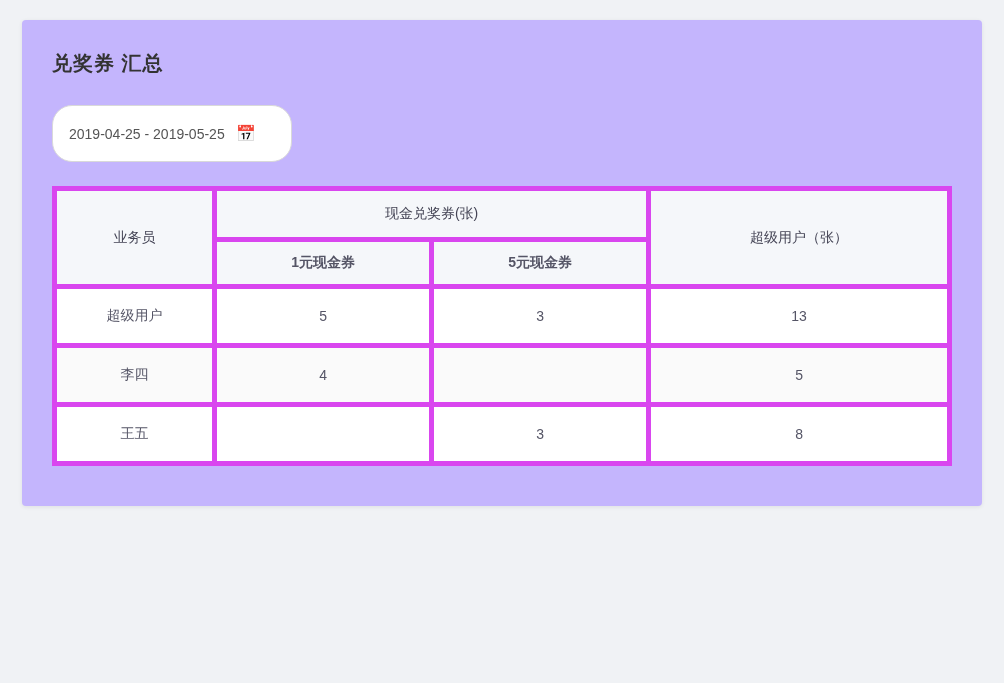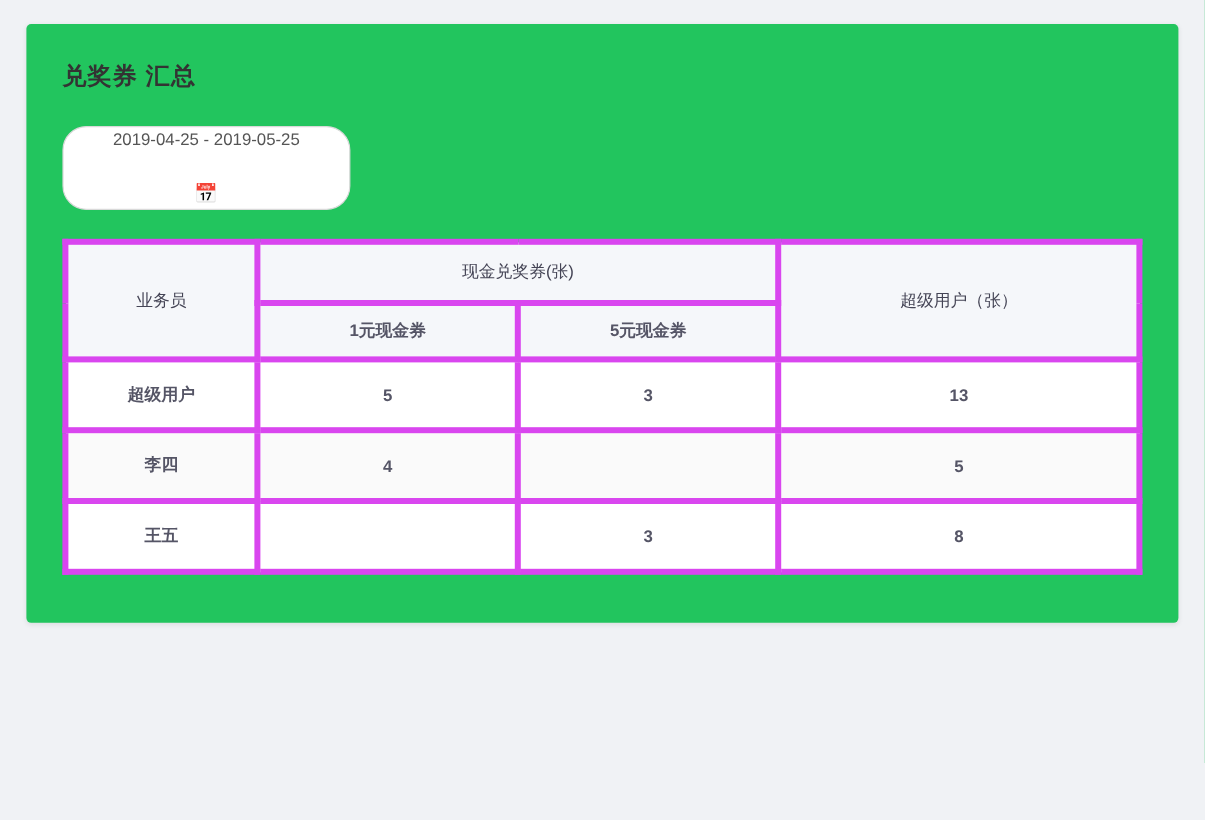--- a/index.html
+++ b/index.html
@@ -12,21 +12,21 @@
       background: #f0f2f5;
       font-family: "PingFang SC", "Microsoft YaHei", "Helvetica Neue", Arial, sans-serif;
       display: flex;
       justify-content: center;
       align-items: flex-start;
       min-height: 100vh;
       padding: 20px;
     }
 
     .card {
-      background: #22c55e;
+      background: #c4b5fd;
       border-radius: 4px;
       padding: 30px 30px 40px 30px;
       width: 960px;
       box-shadow: 0 1px 4px rgba(0,0,0,0.08);
     }
 
     .page-title {
       font-size: 20px;
       font-weight: 600;
       color: #333333;
@@ -36,26 +36,25 @@
 
     .date-picker-wrapper {
       margin-bottom: 24px;
     }
 
     .date-picker {
       display: inline-flex;
       align-items: center;
       border: 1px solid #d9d9d9;
       border-radius: 20px;
-      padding: 2px 16px;
+      padding: 18px 16px;
       background: #fff;
       cursor: pointer;
-      gap: 28px;
+      gap: 12px;
       min-width: 240px;
-      flex-direction: column;
     }
 
     .date-picker-text {
       font-size: 14px;
       color: #555555;
     }
 
     .calendar-icon {
       color: #aaaaaa;
       font-size: 16px;
@@ -86,21 +85,20 @@
     .data-table thead tr:last-child th {
       background: #f5f7fa;
       font-weight: 700;
       color: #555566;
       padding: 12px 10px;
     }
 
     .data-table tbody td {
       padding: 18px 10px;
       background: #ffffff;
-      font-weight: bold;
     }
 
     .data-table tbody tr:nth-child(even) td {
       background: #fafafa;
     }
 
     .col-agent {
       width: 160px;
     }
   </style>

